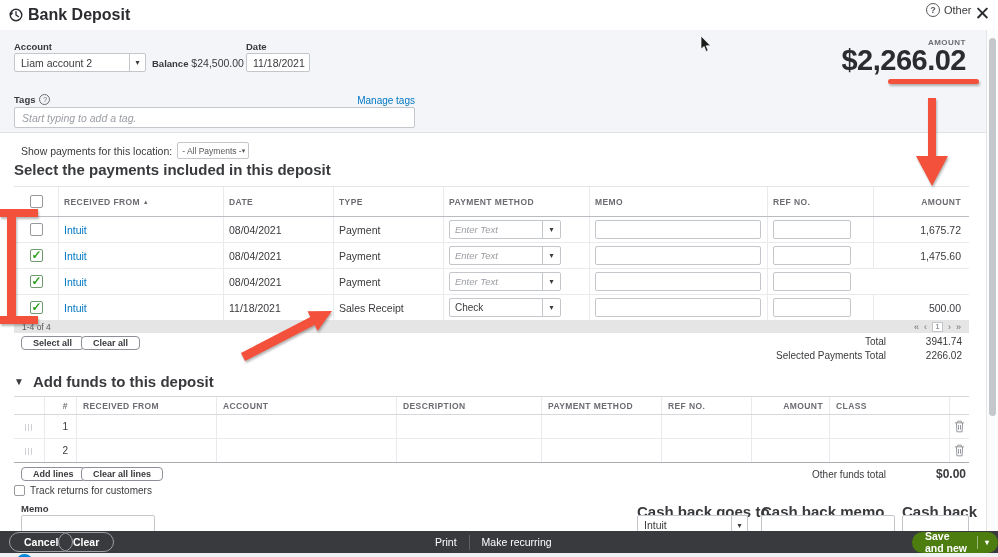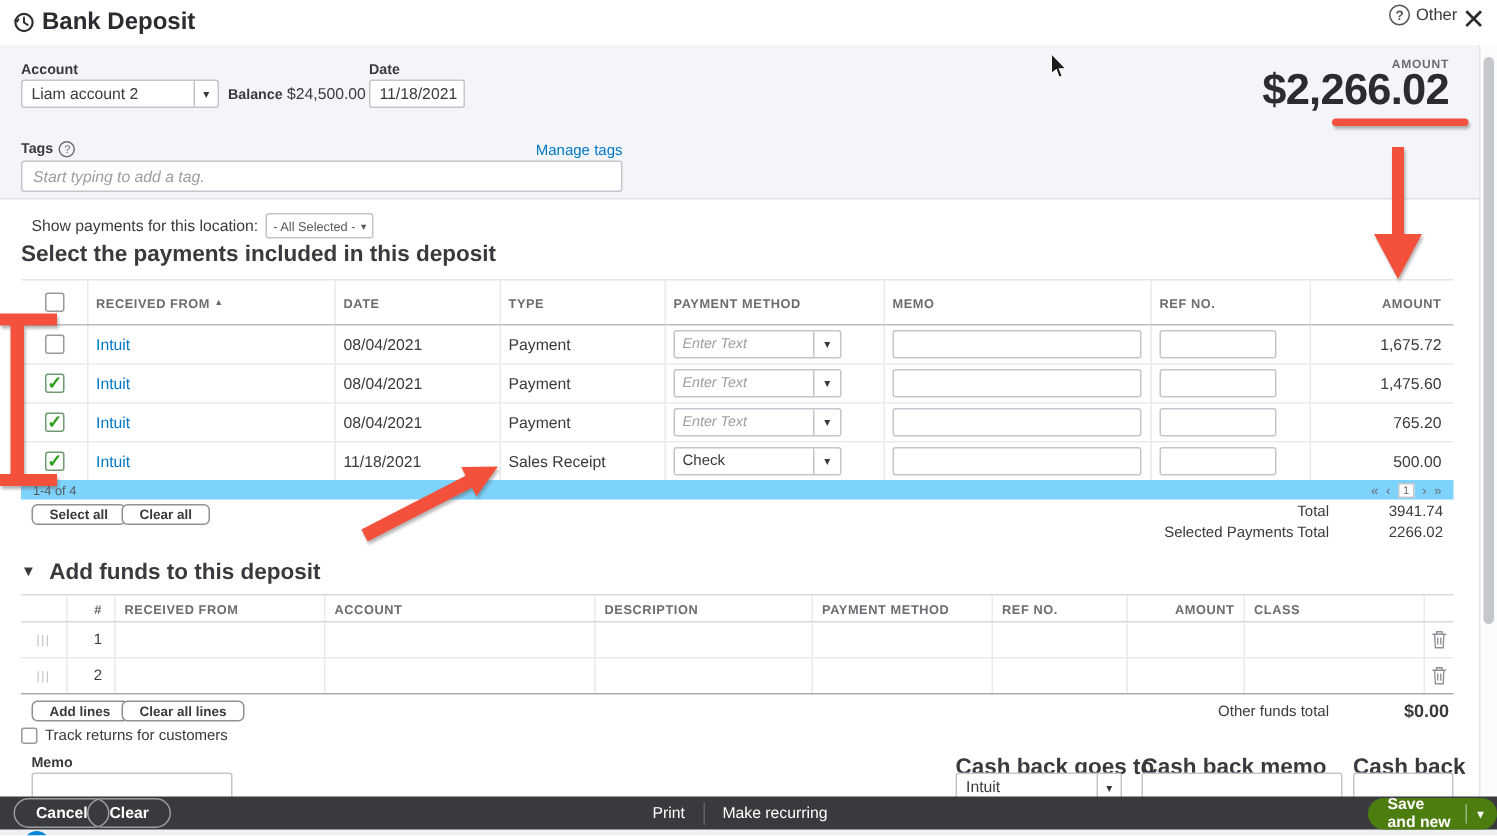--- a/index.html
+++ b/index.html
@@ -68,21 +68,21 @@
   .cb.checked::after { content:"✓"; position:absolute; left:1px; top:-2px; font-size:12px; font-weight:700; color:#2ca01c; }
   .mini-input { border:1px solid #c3c6cb; border-radius:2px; height:19px; background:#fff; font-size:10px; padding-left:5px; font-family:"Liberation Sans",sans-serif; color:#393a3d; }
   .memo-in { width:166px; }
   .ref-in { width:78px; }
   .pm-combo { display:flex; height:19px; border:1px solid #c3c6cb; border-radius:2px; background:#fff; width:112px; }
   .pm-combo input { border:none; outline:none; width:92px; font-size:9.5px; font-style:italic; padding-left:5px; font-family:"Liberation Sans",sans-serif; background:transparent; }
   .pm-combo input::placeholder { color:#9a9da2; }
   .pm-combo .val { width:92px; font-size:10px; padding-left:5px; display:flex; align-items:center; }
   .pm-combo .sel-arrow { width:18px; border-left:1px solid #c3c6cb; display:flex; align-items:center; justify-content:center; font-size:8px; color:#393a3d; cursor:pointer; }
 
-  .pager-strip { position:absolute; left:14px; top:320px; width:955px; height:13px; background:#7dd3fc; display:flex; align-items:center; justify-content:space-between; padding:0 8px; font-size:8.5px; color:#56585c; }
+  .pager-strip { position:absolute; left:14px; top:320px; width:955px; height:13px; background:#e5e5e5; display:flex; align-items:center; justify-content:space-between; padding:0 8px; font-size:8.5px; color:#56585c; }
   .pager { display:flex; align-items:center; gap:5px; color:#6b6c72; font-size:9px; }
   .pager .pg { width:11px; height:10px; border:1px solid #c3c6cb; background:#fff; display:flex; align-items:center; justify-content:center; font-size:7.5px; }
 
   .btn { position:absolute; height:14px; border:1px solid #8d9096; border-radius:4px; background:#fff; font-size:9px; font-weight:700; color:#393a3d; display:inline-flex; align-items:center; padding:0 11px; cursor:pointer; font-family:"Liberation Sans",sans-serif; }
   .b-selectall { left:21px; top:336px; }
   .b-clearall { left:81px; top:336px; }
   .b-addlines { left:21px; top:467px; }
   .b-clearlines { left:81px; top:467px; }
 
   .totals { position:absolute; right:36px; font-size:10px; color:#393a3d; display:flex; gap:0; }
@@ -185,21 +185,21 @@
       <span class="lbl">Tags</span>
       <span class="tags-q">?</span>
     </div>
     <div class="manage-tags">Manage tags</div>
     <input class="tags-input" placeholder="Start typing to add a tag." style="">
   </div>
 
   <div class="loc-row">
     <span class="loc-label">Show payments for this location:</span>
     <div class="loc-select">
-      <span class="sel-text">- All Selected -</span>
+      <span class="sel-text">- All Payments -</span>
       <span class="sel-caret">▾</span>
     </div>
   </div>
 
   <div class="section-heading h-select">Select the payments included in this deposit</div>
 
   <div class="t1">
     <div class="hrow">
       <div class="cell c-check">
           <span class="cb"></span>
@@ -275,21 +275,20 @@
             <input placeholder="Enter Text" style="">
             <span class="sel-arrow">▾</span>
           </span>
         </div>
       <div class="cell c-memo">
           <input class="mini-input memo-in" style="">
         </div>
       <div class="cell c-ref">
           <input class="mini-input ref-in" style="">
         </div>
-      <div class="cell c-amt">765.20</div>
     </div>
 
     <div class="row">
       <div class="cell c-check">
           <span class="cb checked"></span>
         </div>
       <div class="cell c-from">
           <span class="link">Intuit</span>
         </div>
       <div class="cell c-date">11/18/2021</div>

